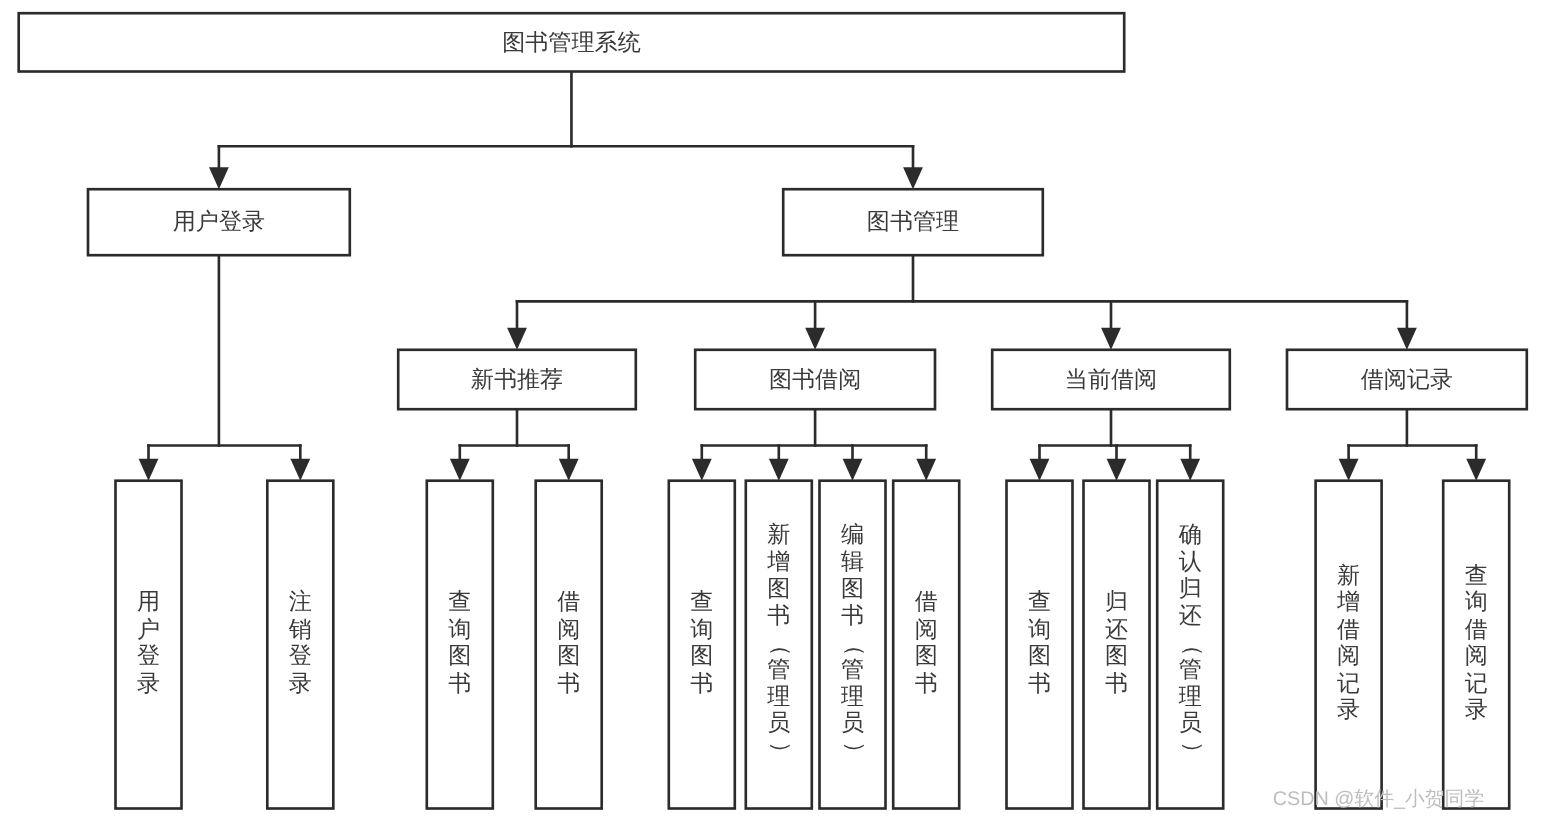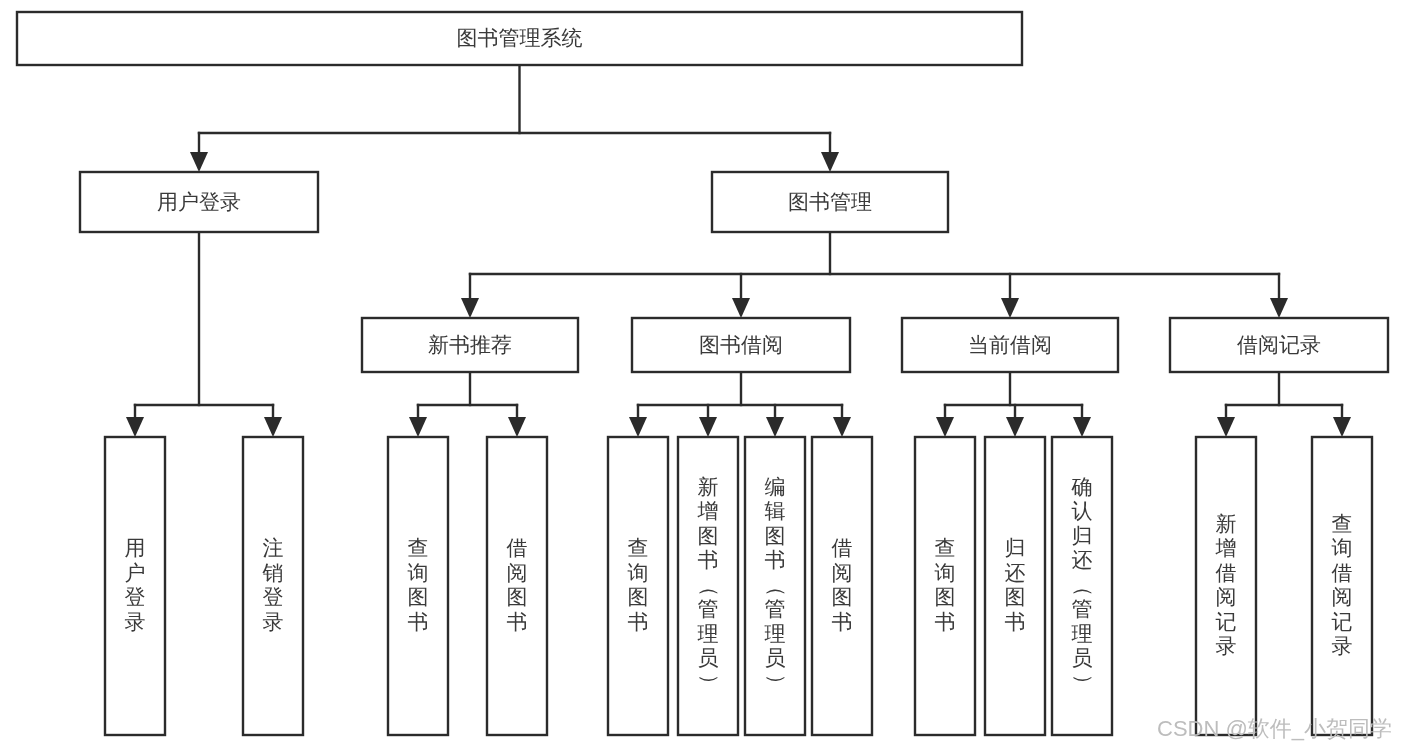--- a/index.html
+++ b/index.html
@@ -67,21 +67,21 @@
   }
   .vert-char.rot {
     transform: rotate(90deg);
   }
   .watermark {
     position: absolute;
     left: 1157px;
     top: 714px;
     color: #bdbdbd;
     font-family: "Liberation Sans", "DejaVu Sans", sans-serif;
-    font-size: 22px;
+    font-size: 18px;
     white-space: nowrap;
     pointer-events: none;
   }
 </style>
 </head>
 <body>
 
 <div id="diagram-root">
   <svg class="tree-canvas" viewBox="0 0 1405 747">
     <g id="connector-layer">

